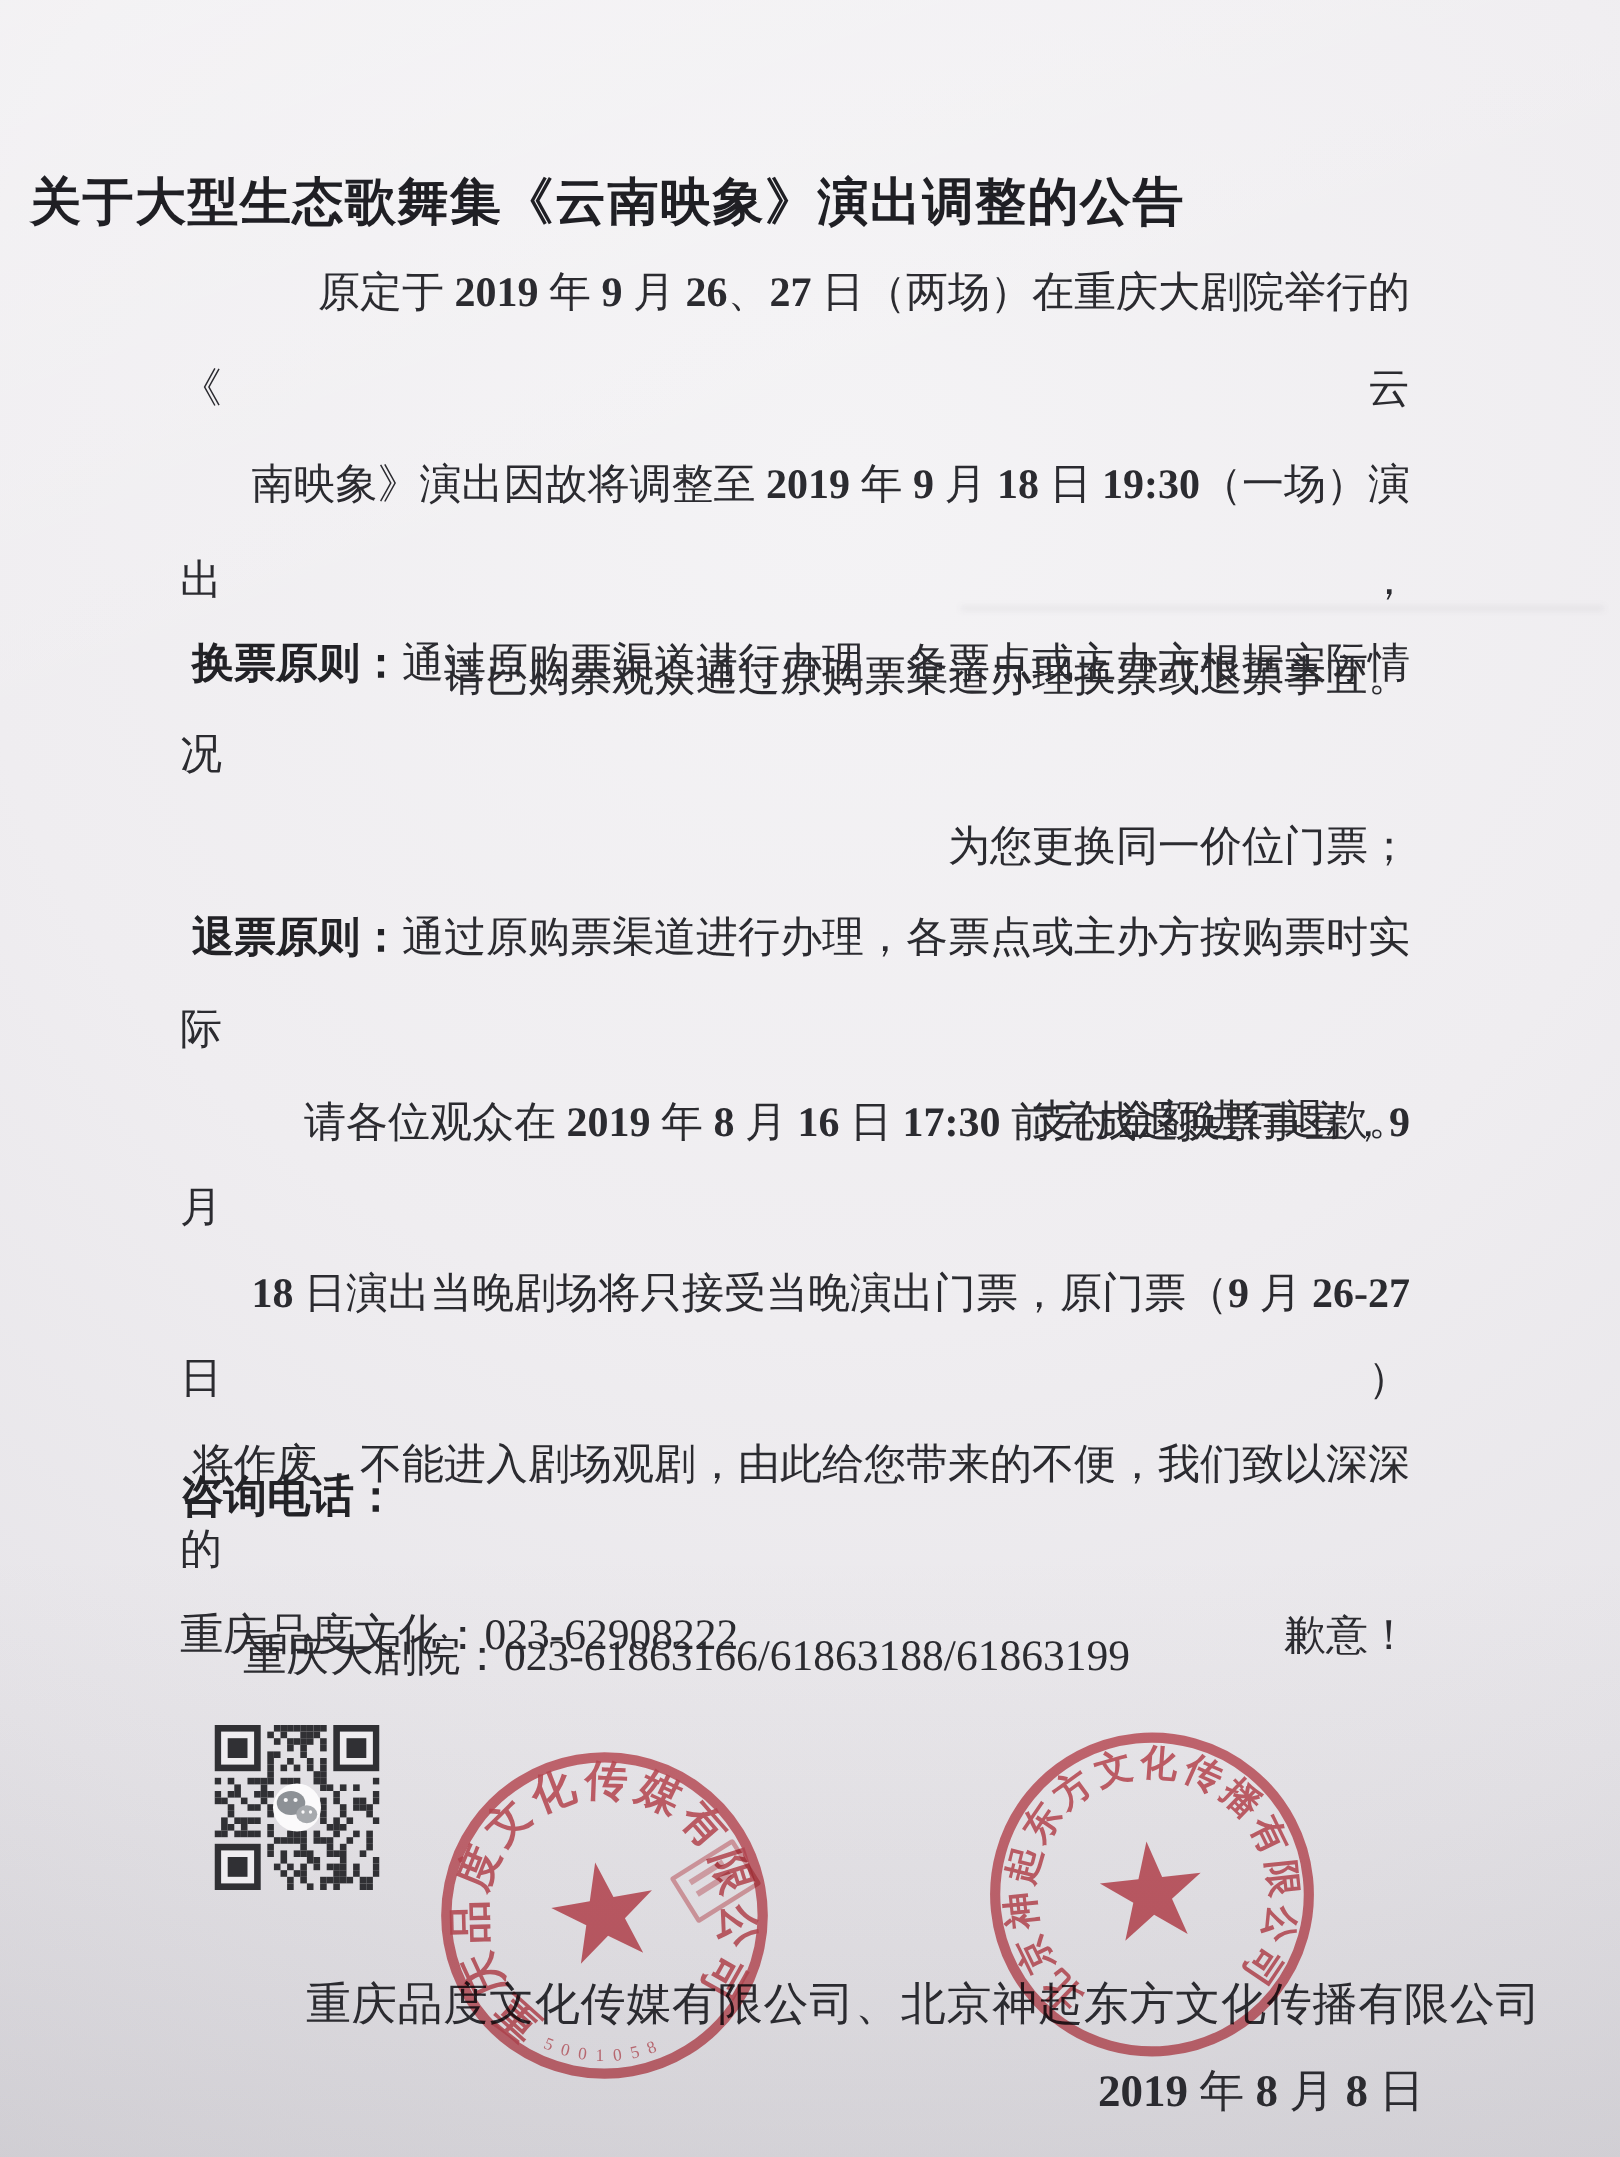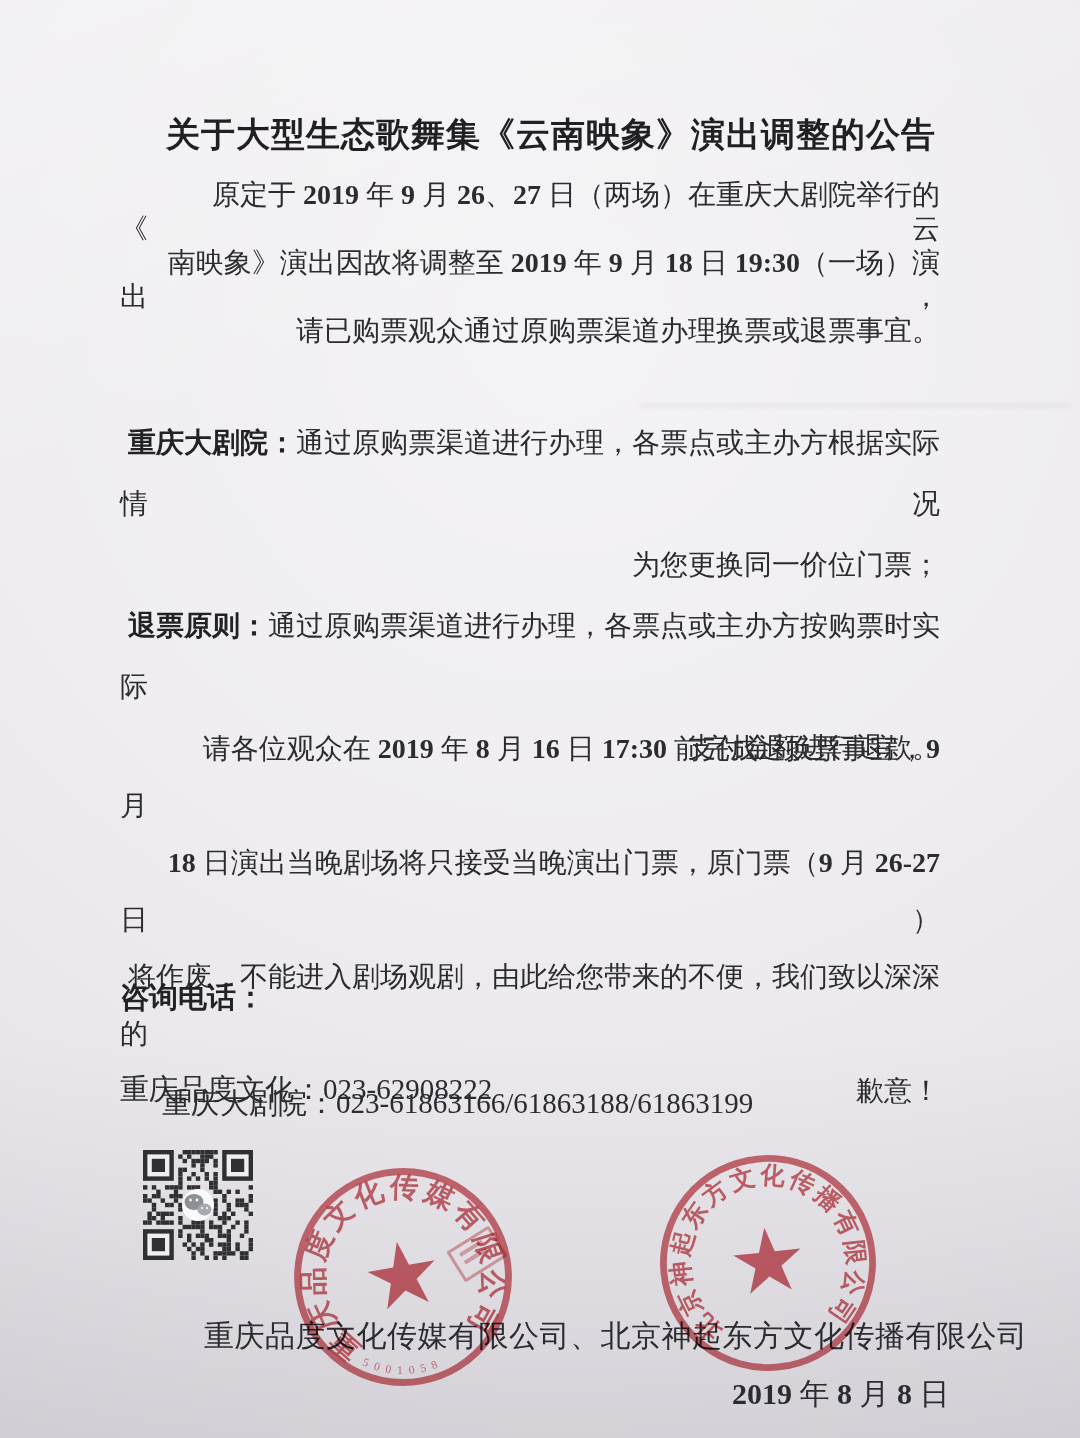--- a/index.html
+++ b/index.html
@@ -6,28 +6,28 @@
   .page{
     position:relative;width:1080px;height:1438px;overflow:hidden;
     background:
       linear-gradient(160deg, rgba(255,255,255,.30) 0%, rgba(255,255,255,0) 28%),
       linear-gradient(to bottom, rgba(0,0,0,0) 72%, rgba(80,78,88,.10) 100%),
       radial-gradient(130% 95% at 52% 22%, #f4f3f5 0%, #efedf0 42%, #e7e5e9 72%, #dbd9de 100%);
     font-family:"Liberation Serif","DejaVu Serif",serif;
     color:#28282d;
   }
   .title{
-    position:absolute;top:112px;left:0;width:936px;text-align:right;
-    font-size:34px;font-weight:bold;letter-spacing:1px;color:#1f1f24;
+    position:absolute;top:112px;left:0;width:936px;text-align:left;
+    font-size:34px;font-weight:bold;letter-spacing:1px;color:#1f1f24;padding-left:20px;
   }
   .para{position:absolute;left:120px;width:820px;font-size:28px;color:#2b2b30;}
   .para .line{display:block;text-align:right;}
   .justify{text-align:justify;text-align-last:justify;}
   .indent{text-indent:62px;}
-  .p1{top:178px;line-height:34px;}
+  .p1{top:164px;line-height:64px;}
   .p2{top:412px;line-height:61px;}
   .p3{top:720px;line-height:57px;}
   b.lead{font-weight:bold;color:#222226;}
   .num{font-weight:bold;}
   .single{position:absolute;left:120px;font-size:29px;color:#2b2b30;}
   #consult{top:955px;font-weight:bold;color:#222226;margin-top:23px;}
   #phone1{top:1022px;margin-top:48px;}
   #phone2{top:1084px;margin-left:42px;}
   #qr-label{position:absolute;left:259px;top:1190px;font-size:29px;color:#3a3a40;}
   #companies{position:absolute;left:204px;top:1316px;font-size:30px;letter-spacing:.5px;color:#2b2b30;text-align:right;}
@@ -59,21 +59,21 @@
 
   <div class="title">关于大型生态歌舞集《云南映象》演出调整的公告</div>
 
   <div class="para p1">
     <span class="line indent justify">原定于 <span class="num">2019</span> 年 <span class="num">9</span> 月 <span class="num">26</span>、<span class="num">27</span> 日（两场）在重庆大剧院举行的《云</span>
     <span class="line justify">南映象》演出因故将调整至 <span class="num">2019</span> 年 <span class="num">9</span> 月 <span class="num">18</span> 日 <span class="num">19:30</span>（一场）演出，</span>
     <span class="line">请已购票观众通过原购票渠道办理换票或退票事宜。</span>
   </div>
 
   <div class="para p2">
-    <span class="line justify"><b class="lead">重庆大剧院：</b><span>通过原购票渠道进行办理，各票点或主办方根据实际情况</span></span>
+    <span class="line justify"><b class="lead">换票原则：</b><span>通过原购票渠道进行办理，各票点或主办方根据实际情况</span></span>
     <span class="line">为您更换同一价位门票；</span>
     <span class="line justify"><b class="lead">退票原则：</b><span>通过原购票渠道进行办理，各票点或主办方按购票时实际</span></span>
     <span class="line">支付金额进行退款。</span>
   </div>
 
   <div class="para p3">
     <span class="line indent justify">请各位观众在 <span class="num">2019</span> 年 <span class="num">8</span> 月 <span class="num">16</span> 日 <span class="num">17:30</span> 前完成退换票事宜，<span class="num">9</span> 月</span>
     <span class="line justify"><span class="num">18</span> 日演出当晚剧场将只接受当晚演出门票，原门票（<span class="num">9</span> 月 <span class="num">26-27</span> 日）</span>
     <span class="line justify">将作废，不能进入剧场观剧，由此给您带来的不便，我们致以深深的</span>
     <span class="line">歉意！</span>

